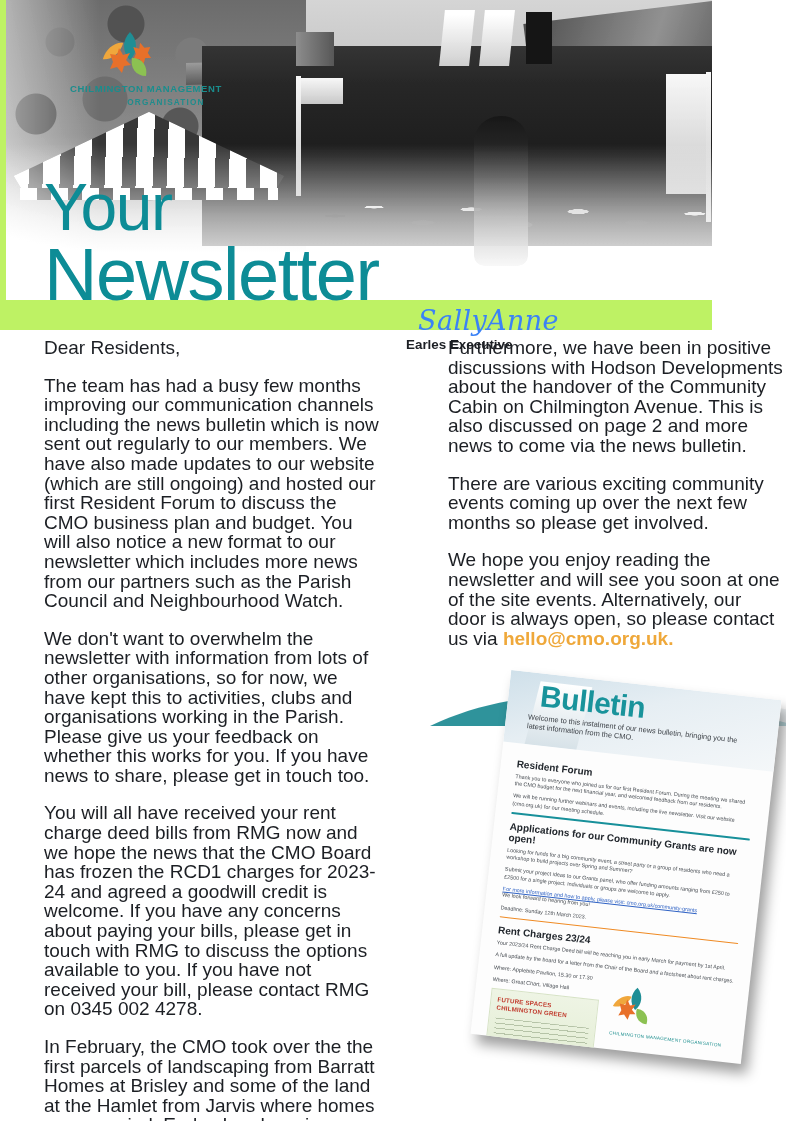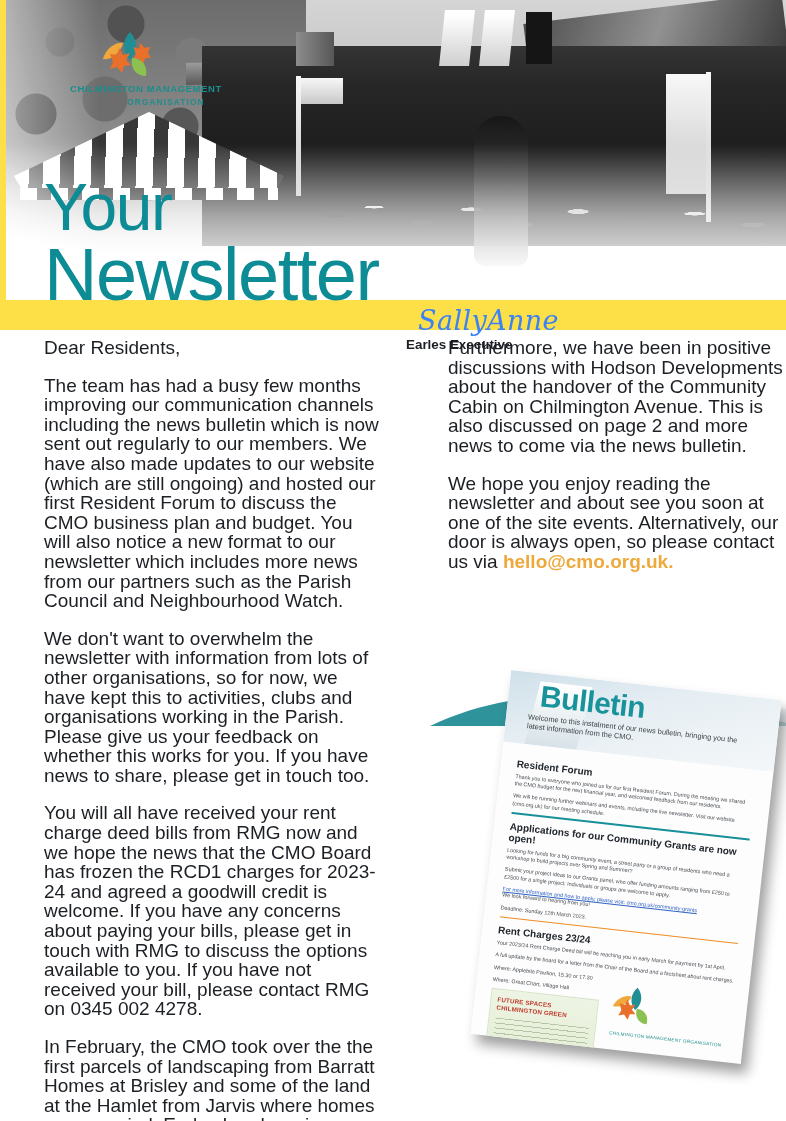--- a/index.html
+++ b/index.html
@@ -18,24 +18,24 @@
     width: 786px;
     height: 1121px;
     background: #ffffff;
     overflow: hidden;
   }
 
   
   .hero {
     position: absolute;
     left: 0; top: 0;
-    width: 786px;
+    width: 712px;
     height: 330px;
     overflow: hidden;
-    background: #fde047;
+    background: #bef264;
   }
 
   .hero-photo {
     position: absolute;
     left: 6px; top: 0;
     width: 780px;
     height: 300px;
     overflow: hidden;
     filter: grayscale(100%) contrast(108%);
   }
@@ -429,21 +429,22 @@
     <div class="col col-left">
       <p>Dear Residents,</p>
       <p>The team has had a busy few months improving our communication channels including the news bulletin which is now sent out regularly to our members.  We have also made updates to our website (which are still ongoing) and hosted our first Resident Forum to discuss the CMO business plan and budget. You will also notice a new format to our newsletter which includes more news from our partners such as the Parish Council and Neighbourhood Watch.</p>
       <p>We don't want to overwhelm the newsletter with information from lots of other organisations, so for now, we have kept this to activities, clubs and organisations  working in the Parish.  Please give us your feedback on whether this works for you.  If you have news to share, please get in touch too.</p>
       <p>You will all have received your rent charge deed bills from RMG now and we hope the news that the CMO Board has frozen the RCD1 charges for 2023-24 and agreed a goodwill credit is welcome.  If you have any concerns about paying your bills, please get in touch with RMG to discuss the options available to you.   If you have not received your bill, please contact RMG on 0345 002 4278.</p>
       <p>In February, the CMO took over the the first parcels of landscaping from Barratt Homes at Brisley and some of the land at the Hamlet from Jarvis where homes are occupied.  Earles Landscaping are the CMO's contractor and we are delighted to welcome them to the team.</p>
     </div>
 
     <div class="col col-right">
       <p>Furthermore, we have been in positive discussions with Hodson Developments about the handover of the Community Cabin on Chilmington Avenue. This is also discussed on page 2 and more news to come via the news bulletin.</p>
-      <p><span>We hope you enjoy reading the newsletter and about see you soon at one of the site events. Alternatively, our door is always open, so please contact us via </span><a class="email-link" href="#">hello@cmo.org.uk.</a></p>
+      <p>There are various  exciting community events coming up over the next few months so please get involved.</p>
+      <p><span>We hope you enjoy reading the newsletter and will see you soon at one of the site events. Alternatively, our door is always open, so please contact us via </span><a class="email-link" href="#">hello@cmo.org.uk.</a></p>
     </div>
   </div>
 
   <div class="signature-block">
     <div class="sig-name">SallyAnne</div>
     <div class="sig-role">Earles Executive</div>
   </div>
 
   <svg class="swoosh" viewBox="0 0 360 40" preserveAspectRatio="none">
     <path d="M0,40 C70,6 160,2 250,14 C300,21 335,30 360,38 L360,40 Z" fill="#1d8a92" opacity="0.92"></path>

